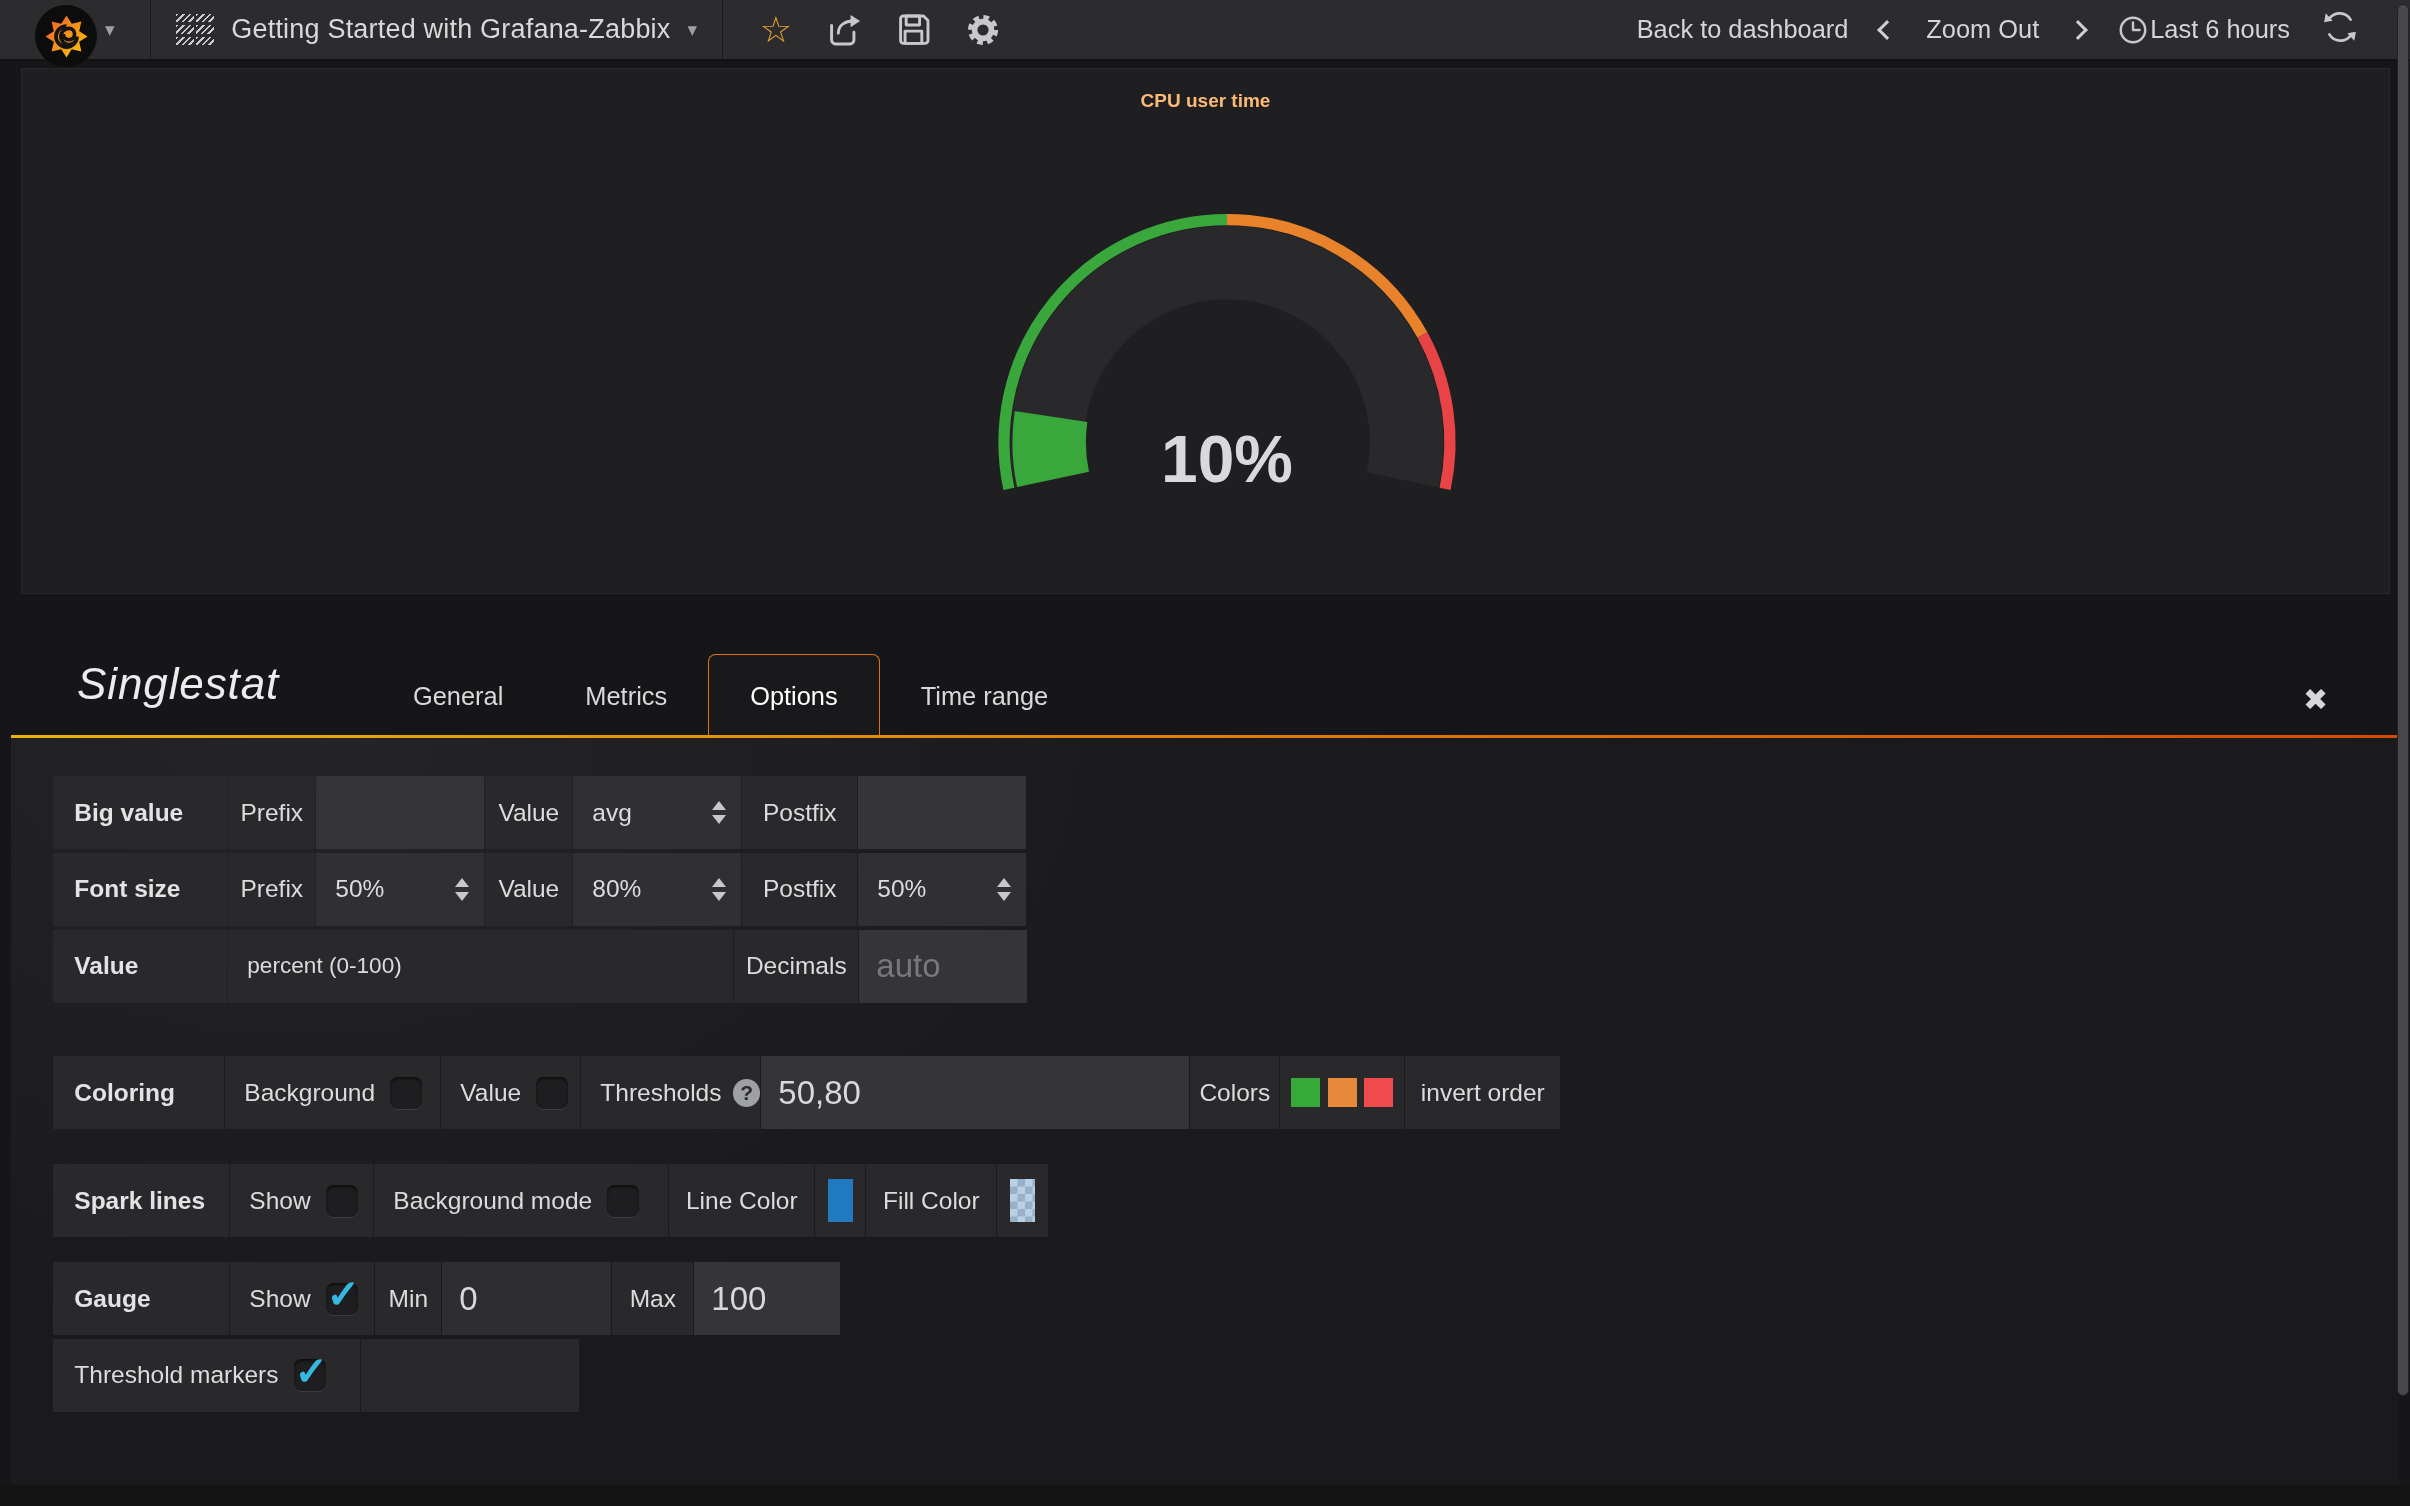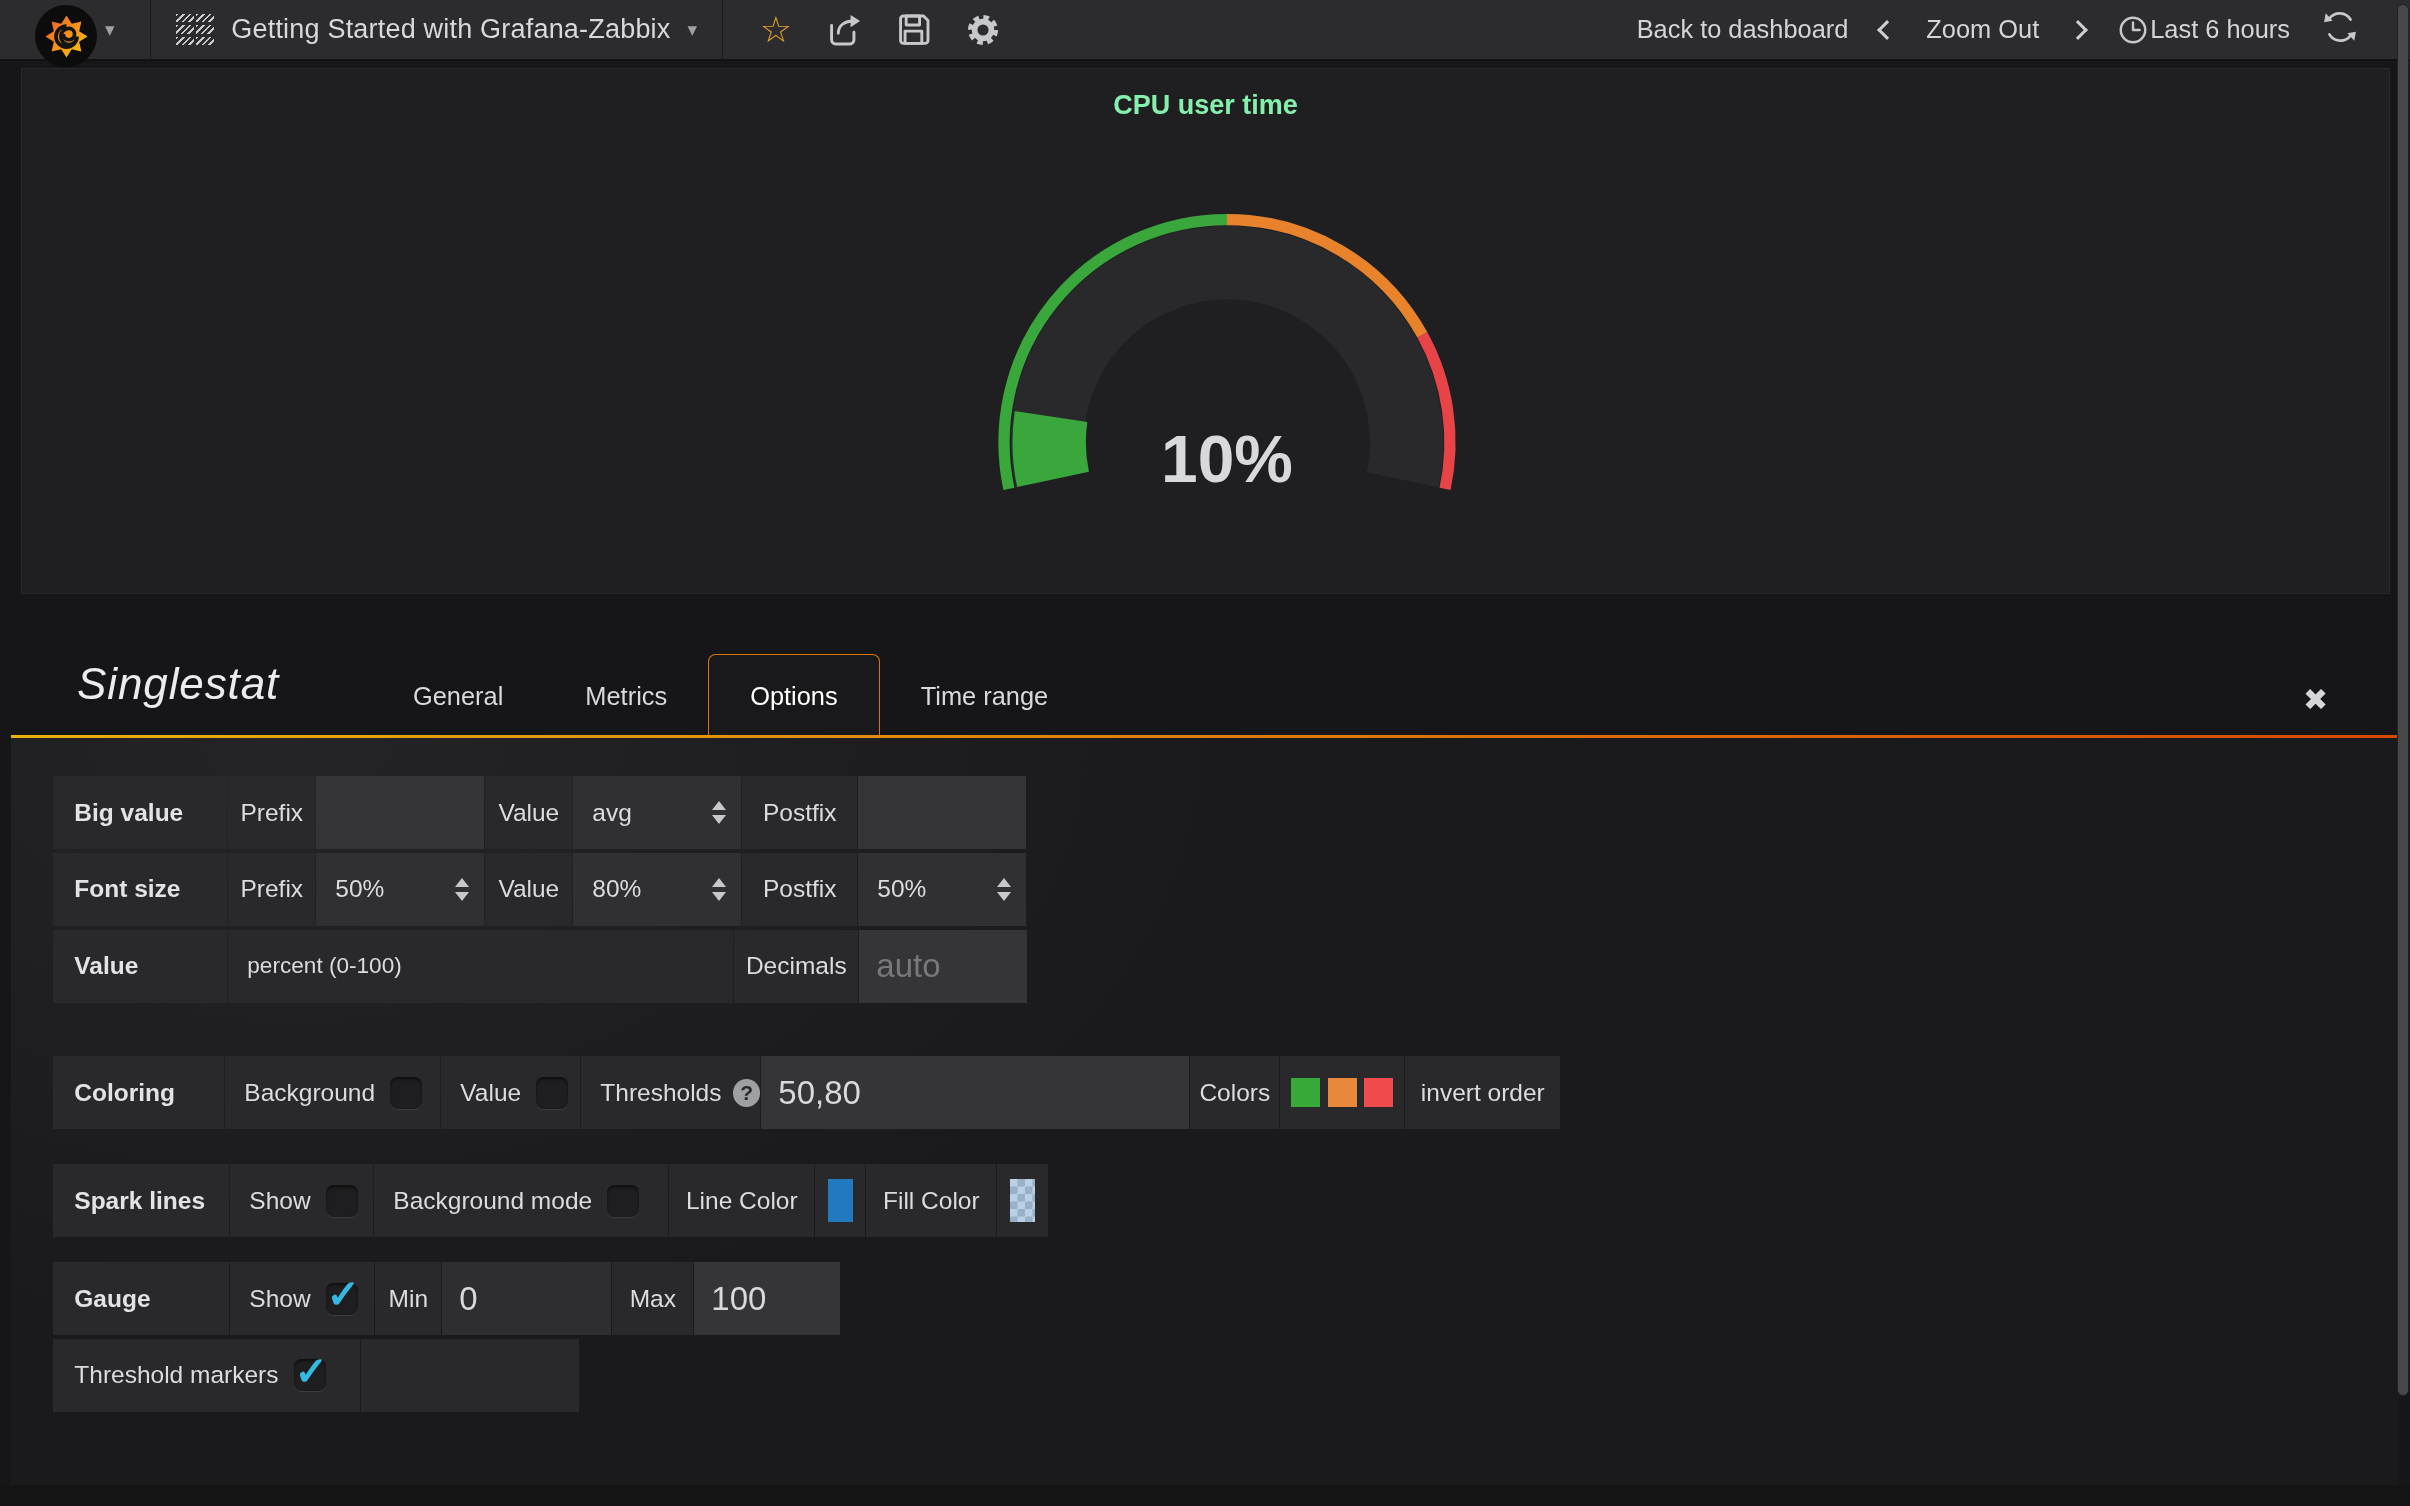--- a/index.html
+++ b/index.html
@@ -26,21 +26,21 @@
   .nav-right { margin-left:auto; display:flex; align-items:center; gap:32px; padding-right:53px; font-size:25.4px; color:#d4d5d7; }
   .nav-link { cursor:pointer; }
   .chev { display:inline-block; width:14px; height:14px; border-left:3.8px solid #cfd0d2; border-bottom:3.8px solid #cfd0d2; cursor:pointer; }
   .chev.left  { transform:rotate(45deg); }
   .chev.right { transform:rotate(225deg); }
   .time-group { display:flex; align-items:center; gap:1px; cursor:pointer; }
 
   
   .panel { position:absolute; left:21px; top:68px; width:2369px; height:526px;
     background:#1f1f22; border:0.9px solid #29292c; }
-  .panel-title { text-align:center; padding-top:21px; font-size:27px; font-weight:bold; color:#86efac; }
+  .panel-title { text-align:center; padding-top:21px; font-size:19px; font-weight:bold; color:#fdba74; }
   .gauge-wrap { position:absolute; left:960px; top:143px; width:490px; height:350px; }
   .gauge-wrap svg { position:absolute; top:0; left:0; }
 
   
   .ed-title { position:absolute; left:77px; top:659px; font-size:44px; font-style:italic;
     color:#ececee; letter-spacing:0.9px; }
   .tabs { position:absolute; left:372px; top:654px; height:84px; display:flex; align-items:center; }
   .tab { padding:0 41px; font-size:25.4px; color:#d8d9da; cursor:pointer; height:84px;
     display:flex; align-items:center; }
   .tab.active { background:#19191b; border:0.9px solid #d9740f; border-bottom:none;

